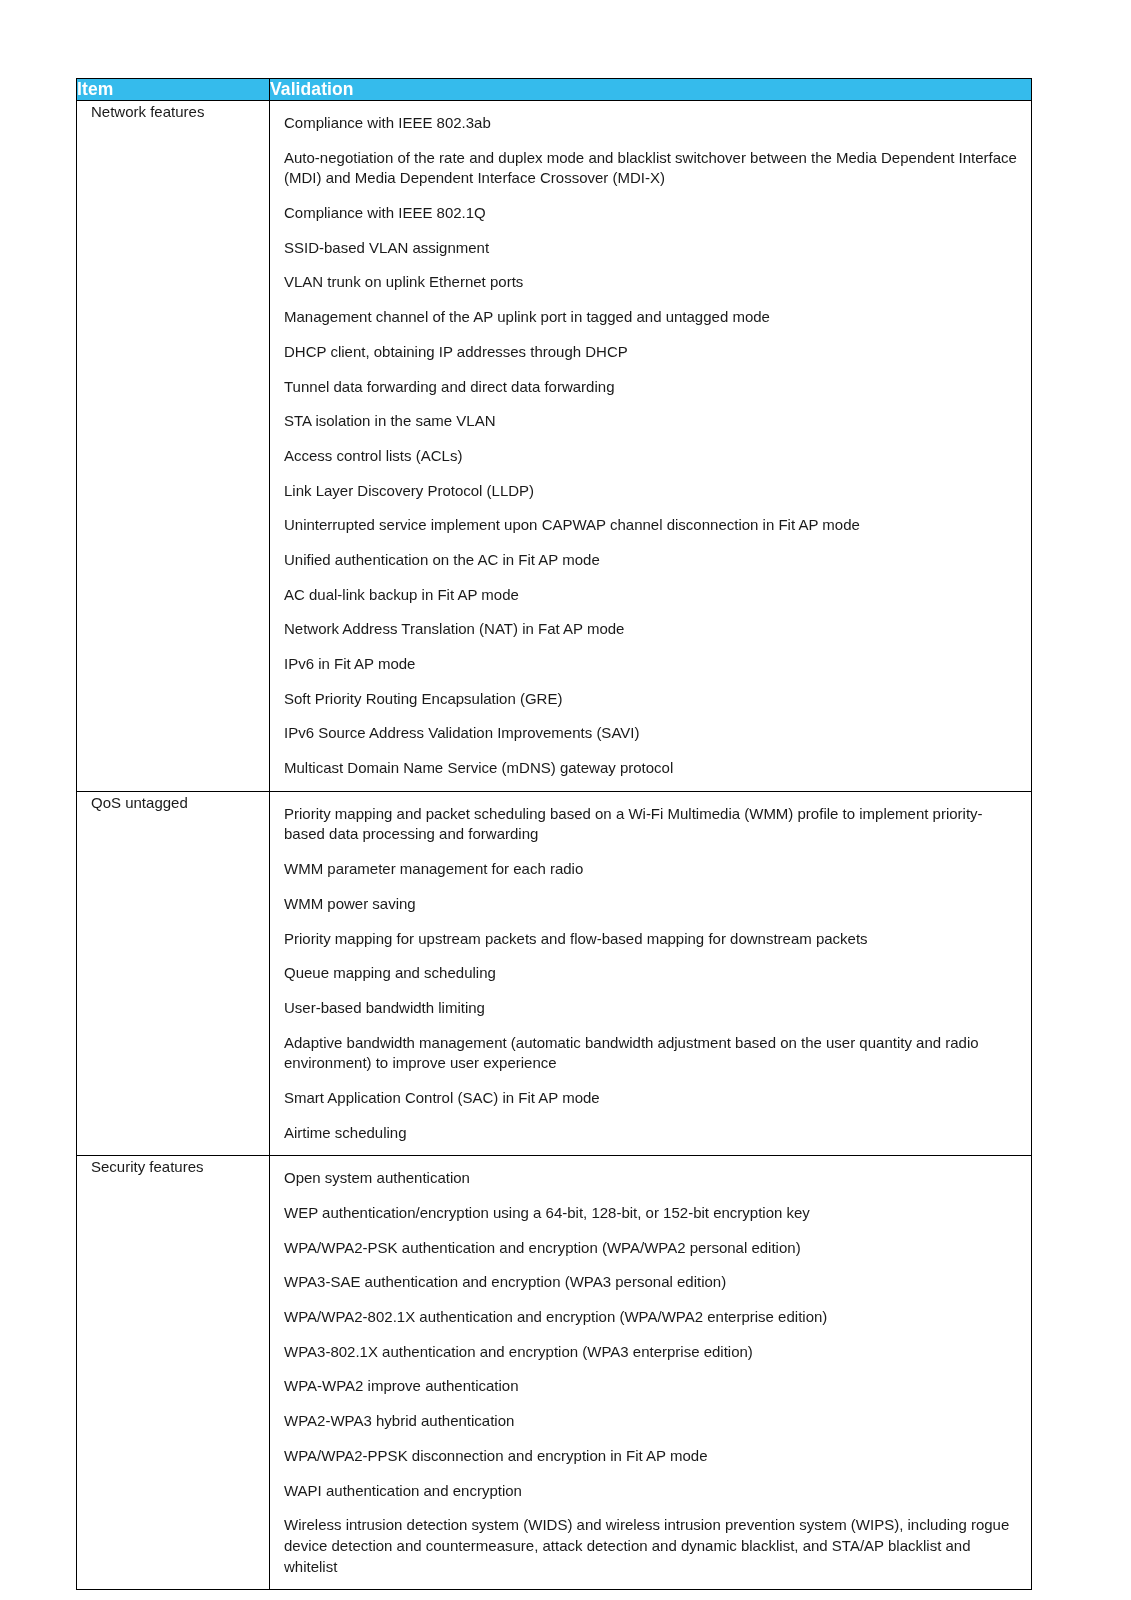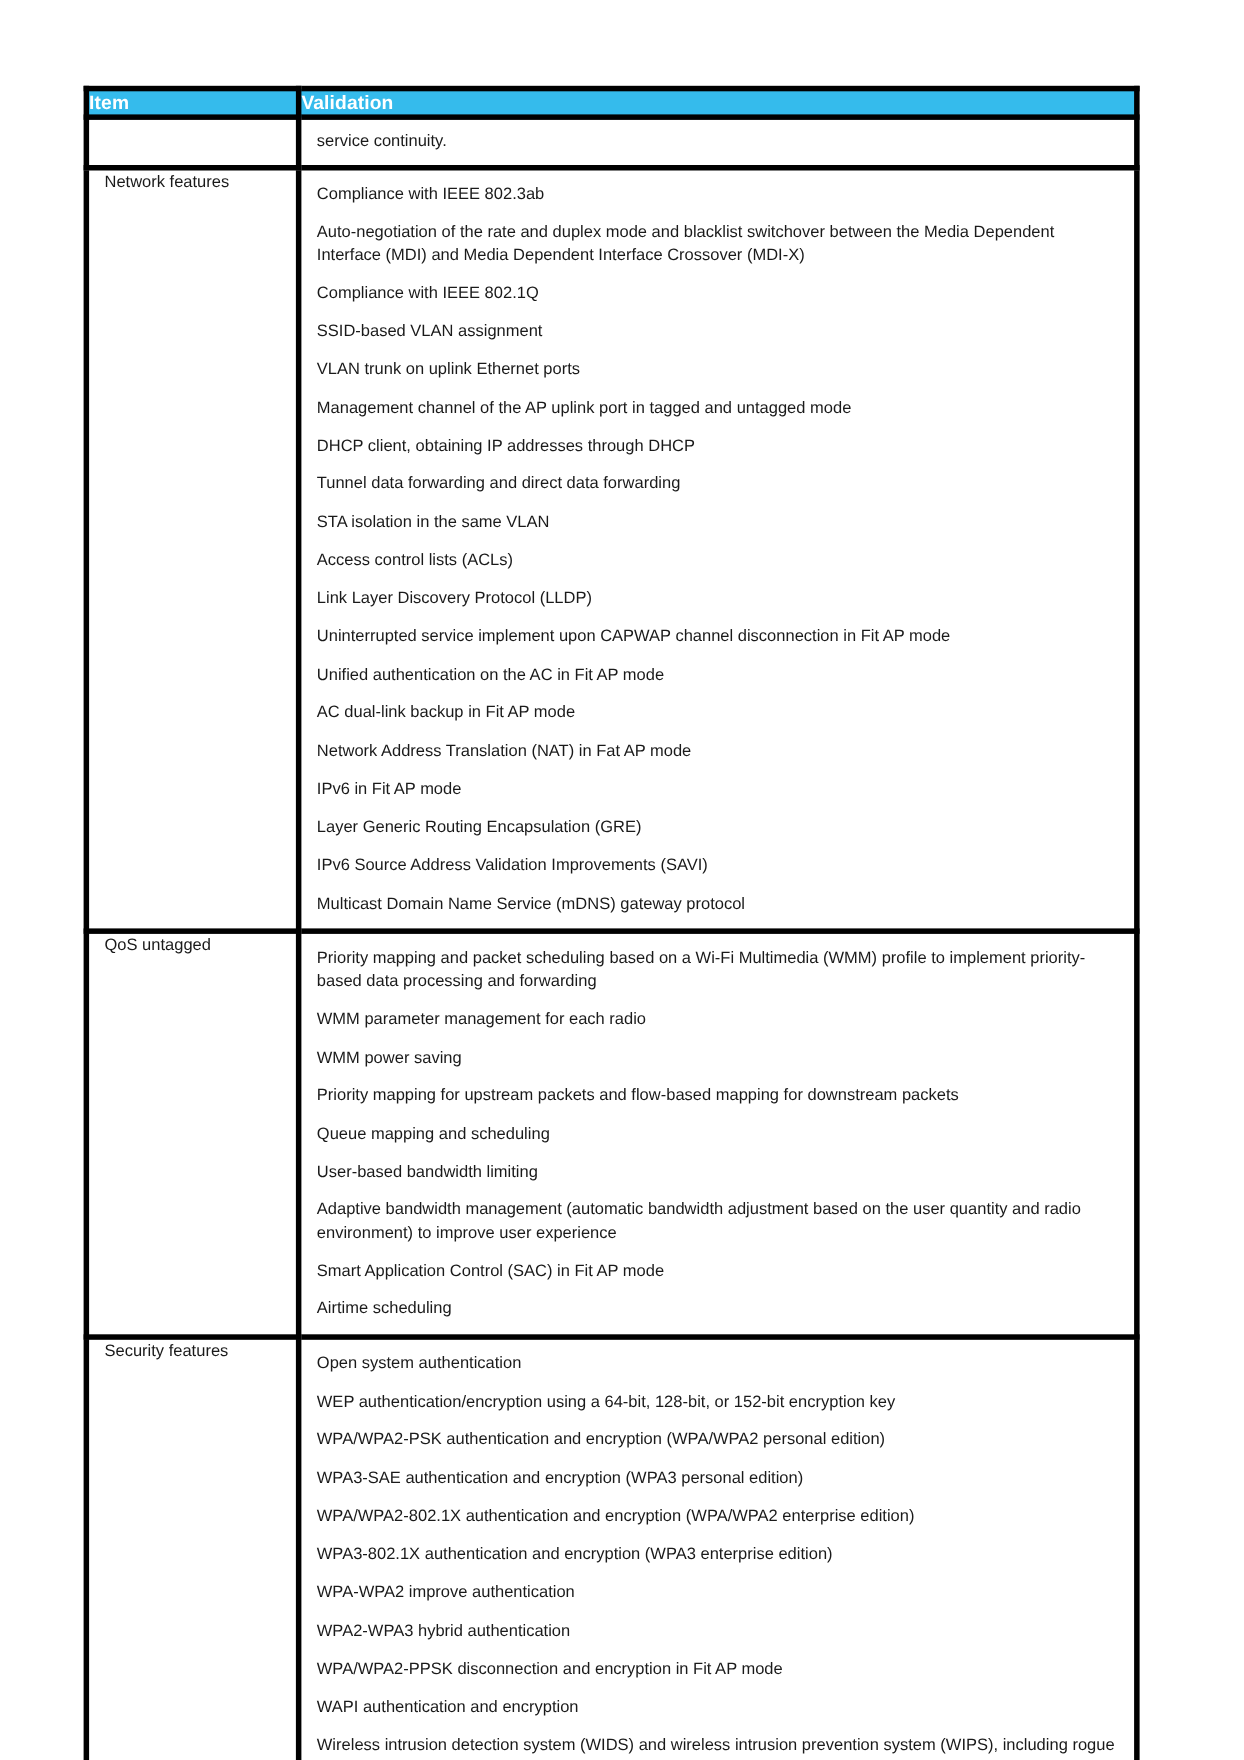--- a/index.html
+++ b/index.html
@@ -28,21 +28,21 @@
     width: 955px;
     border-collapse: collapse;
     table-layout: fixed;
   }
 
   .spec-table col.c-item { width: 193px; }
   .spec-table col.c-desc { width: 762px; }
 
   .spec-table th,
   .spec-table td {
-    border: 5px solid #000000;
+    border: 1px solid #000000;
     vertical-align: top;
     padding: 0;
   }
 
   thead th {
     background: #35BBEC;
     border: 1px solid #35BBEC;
     color: #ffffff;
     font-size: 17.5px;
     font-weight: bold;
@@ -115,46 +115,40 @@
       <col class="c-item">
       <col class="c-desc">
     </colgroup>
     <thead>
       <tr>
         <th>Item</th>
         <th>Validation</th>
       </tr>
     </thead>
     <tbody id="table-body">
-        <tr class="cont-row">
-          <td class="item-cell"></td>
-          <td class="desc-cell">
-            <p class="desc-line">service continuity.</p>
-          </td>
-        </tr>
         <tr>
           <td class="item-cell">Network features</td>
           <td class="desc-cell">
             <p class="desc-line">Compliance with IEEE 802.3ab</p>
             <p class="desc-line">Auto-negotiation of the rate and duplex mode and blacklist switchover between the Media Dependent Interface (MDI) and Media Dependent Interface Crossover (MDI-X)</p>
             <p class="desc-line">Compliance with IEEE 802.1Q</p>
             <p class="desc-line">SSID-based VLAN assignment</p>
             <p class="desc-line">VLAN trunk on uplink Ethernet ports</p>
             <p class="desc-line">Management channel of the AP uplink port in tagged and untagged mode</p>
             <p class="desc-line">DHCP client, obtaining IP addresses through DHCP</p>
             <p class="desc-line">Tunnel data forwarding and direct data forwarding</p>
             <p class="desc-line">STA isolation in the same VLAN</p>
             <p class="desc-line">Access control lists (ACLs)</p>
             <p class="desc-line">Link Layer Discovery Protocol (LLDP)</p>
             <p class="desc-line">Uninterrupted service implement upon CAPWAP channel disconnection in Fit AP mode</p>
             <p class="desc-line">Unified authentication on the AC in Fit AP mode</p>
             <p class="desc-line">AC dual-link backup in Fit AP mode</p>
             <p class="desc-line">Network Address Translation (NAT) in Fat AP mode</p>
             <p class="desc-line">IPv6 in Fit AP mode</p>
-            <p class="desc-line">Layer Generic Routing Encapsulation (GRE)</p>
+            <p class="desc-line">Soft Priority Routing Encapsulation (GRE)</p>
             <p class="desc-line">IPv6 Source Address Validation Improvements (SAVI)</p>
             <p class="desc-line">Multicast Domain Name Service (mDNS) gateway protocol</p>
           </td>
         </tr>
         <tr>
           <td class="item-cell">QoS untagged</td>
           <td class="desc-cell">
             <p class="desc-line">Priority mapping and packet scheduling based on a Wi-Fi Multimedia (WMM) profile to implement priority-based data processing and forwarding</p>
             <p class="desc-line">WMM parameter management for each radio</p>
             <p class="desc-line">WMM power saving</p>

